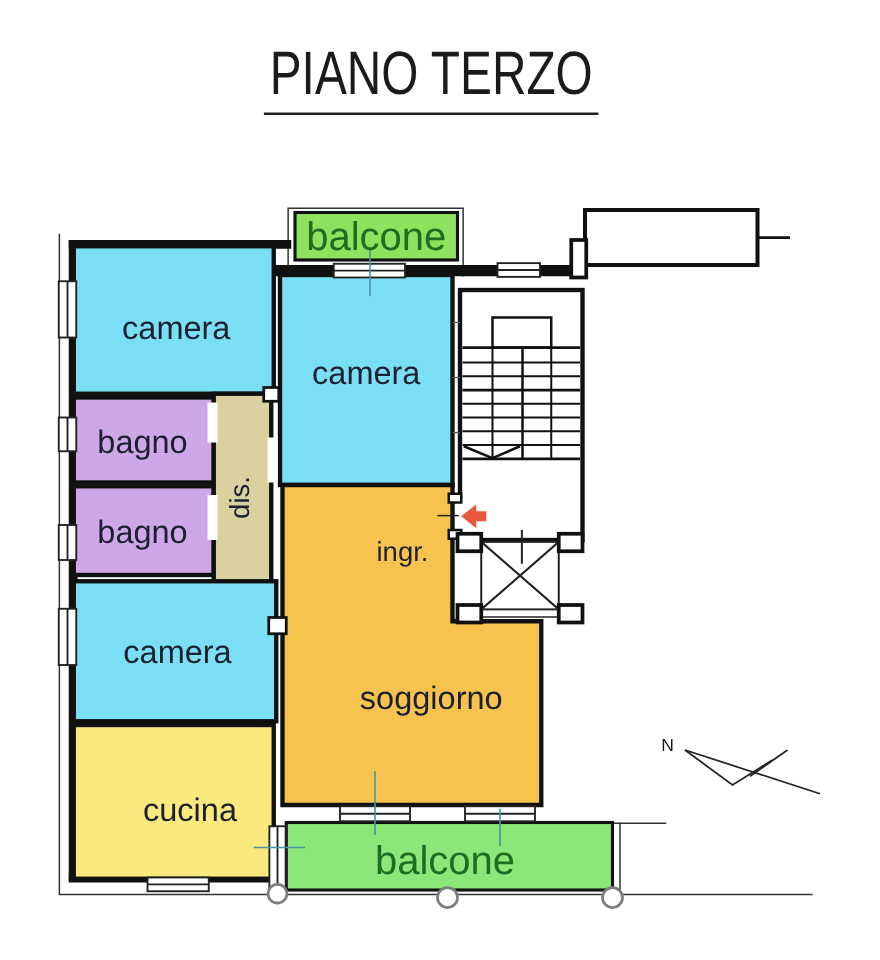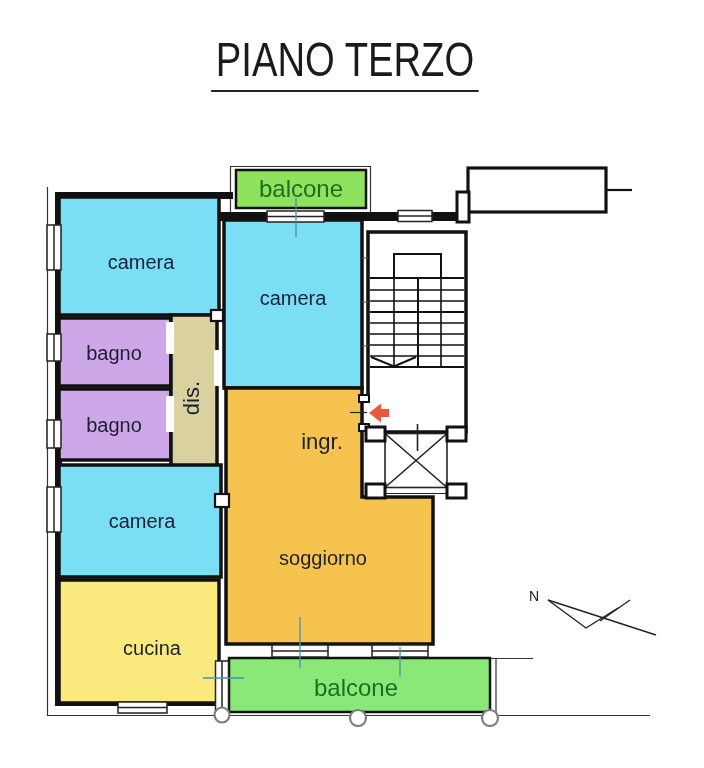--- a/index.html
+++ b/index.html
@@ -12,22 +12,22 @@
     position:absolute; left:345px; top:34px;
     transform:translateX(-50%) scaleX(0.78); transform-origin:center top;
     font-size:49px; line-height:1.04; color:#1b1b1b;
     padding:0 6px 5px 6px; border-bottom:2px solid #222; white-space:nowrap;
   }
   .lbl {
     position:absolute; transform:translate(-50%,-50%);
     white-space:nowrap; line-height:1;
   }
   .lbl.rot { transform:translate(-50%,-50%) rotate(-90deg); }
-  .f26 { font-size:20px; }
-  .f24 { font-size:24px; }
+  .f26 { font-size:26px; }
+  .f24 { font-size:32px; }
   .f22 { font-size:22px; }
   .f14 { font-size:14px; color:#1b1b1b; }
 </style>
 </head>
 <body>
 
 <div id="stage">
 
   <svg id="plan-svg" width="704" height="768" viewBox="0 0 704 768">
 
@@ -166,18 +166,18 @@
   <div class="title">PIANO TERZO</div>
 
   <div class="lbl f24" style="left: 301px; top: 189px; color: rgb(29, 110, 34);">balcone</div>
   <div class="lbl f26" style="left: 141px; top: 262px; color: rgb(28, 32, 48);">camera</div>
   <div class="lbl f26" style="left: 293px; top: 298px; color: rgb(28, 32, 48);">camera</div>
   <div class="lbl f26" style="left: 114px; top: 353px; color: rgb(28, 32, 48);">bagno</div>
   <div class="lbl f26" style="left: 114px; top: 425px; color: rgb(28, 32, 48);">bagno</div>
   <div class="lbl rot f22" style="left: 192px; top: 398px; color: rgb(28, 32, 48);">dis.</div>
   <div class="lbl f22" style="left: 322px; top: 411px; color: rgb(28, 32, 48); margin-top: 31px;">ingr.</div>
   <div class="lbl f26" style="left: 142px; top: 521px; color: rgb(28, 32, 48);">camera</div>
-  <div class="lbl f26" style="left: 323px; top: 558px; color: rgb(28, 32, 48);">soggiorno</div>
+  <div class="lbl f26" style="left: 345px; top: 558px; color: rgb(28, 32, 48);">soggiorno</div>
   <div class="lbl f26" style="left: 152px; top: 648px; color: rgb(28, 32, 48);">cucina</div>
   <div class="lbl f24" style="left: 356px; top: 688px; color: rgb(29, 110, 34);">balcone</div>
   <div class="lbl f14" style="left:534px; top:596px;">N</div>
 
 </div>
 
 </body></html>

